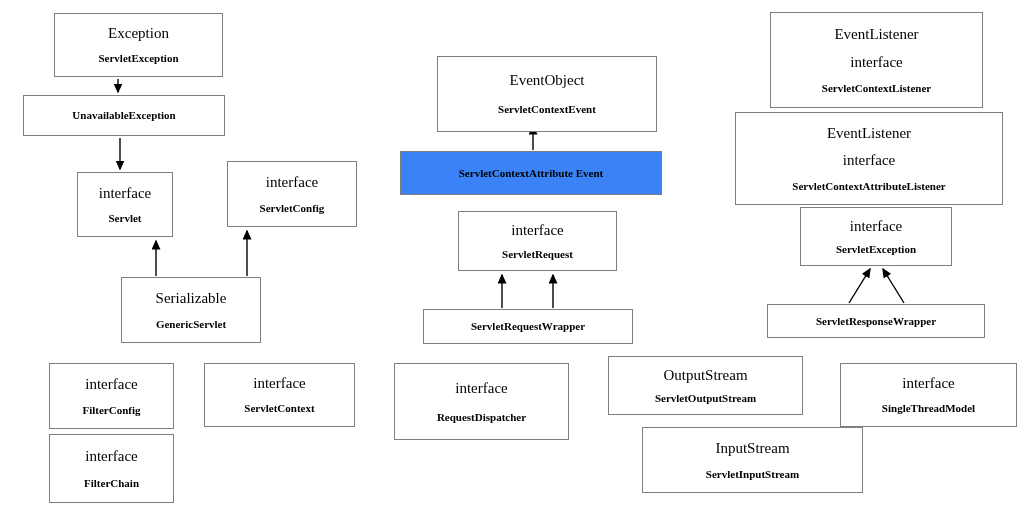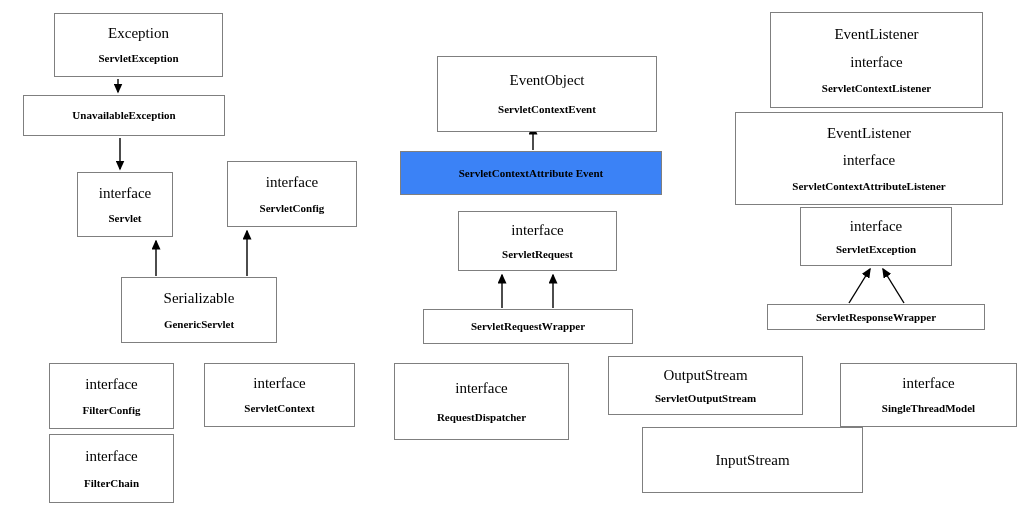--- a/index.html
+++ b/index.html
@@ -84,21 +84,21 @@
         <div class="line bold">UnavailableException</div>
       </div>
       <div class="node" style="left: 77px; top: 172px; width: 96px; height: 65px; border-color: rgb(127, 127, 127); background: rgb(255, 255, 255);">
         <div class="line">interface</div>
         <div class="line bold">Servlet</div>
       </div>
       <div class="node" style="left: 227px; top: 161px; width: 130px; height: 66px; border-color: rgb(127, 127, 127); background: rgb(255, 255, 255);">
         <div class="line">interface</div>
         <div class="line bold">ServletConfig</div>
       </div>
-      <div class="node" style="left: 121px; top: 277px; width: 156px; height: 66px; border-color: rgb(127, 127, 127); background: rgb(255, 255, 255);">
+      <div class="node" style="left: 121px; top: 277px; width: 140px; height: 66px; border-color: rgb(127, 127, 127); background: rgb(255, 255, 255);">
         <div class="line">Serializable</div>
         <div class="line bold">GenericServlet</div>
       </div>
       <div class="node" style="left: 49px; top: 363px; width: 125px; height: 66px; border-color: rgb(127, 127, 127); background: rgb(255, 255, 255);">
         <div class="line">interface</div>
         <div class="line bold">FilterConfig</div>
       </div>
       <div class="node" style="left: 49px; top: 434px; width: 125px; height: 69px; border-color: rgb(127, 127, 127); background: rgb(255, 255, 255);">
         <div class="line">interface</div>
         <div class="line bold">FilterChain</div>
@@ -124,36 +124,37 @@
       <div class="node" style="left: 394px; top: 363px; width: 175px; height: 77px; border-color: rgb(127, 127, 127); background: rgb(255, 255, 255);">
         <div class="line">interface</div>
         <div class="line bold">RequestDispatcher</div>
       </div>
       <div class="node" style="left: 608px; top: 356px; width: 195px; height: 59px; border-color: rgb(127, 127, 127); background: rgb(255, 255, 255);">
         <div class="line">OutputStream</div>
         <div class="line bold">ServletOutputStream</div>
       </div>
       <div class="node" style="left: 594px; top: 427px; width: 221px; height: 66px; border-color: rgb(127, 127, 127); background: rgb(255, 255, 255); margin-left: 48px;">
         <div class="line">InputStream</div>
+        <div class="line bold">ServletInputStream</div>
       </div>
       <div class="node" style="left: 770px; top: 12px; width: 213px; height: 96px; border-color: rgb(127, 127, 127); background: rgb(255, 255, 255);">
         <div class="line">EventListener</div>
         <div class="line">interface</div>
         <div class="line bold">ServletContextListener</div>
       </div>
       <div class="node" style="left: 735px; top: 112px; width: 268px; height: 93px; border-color: rgb(127, 127, 127); background: rgb(255, 255, 255);">
         <div class="line">EventListener</div>
         <div class="line">interface</div>
         <div class="line bold">ServletContextAttributeListener</div>
       </div>
       <div class="node" style="left: 800px; top: 207px; width: 152px; height: 59px; border-color: rgb(127, 127, 127); background: rgb(255, 255, 255);">
         <div class="line">interface</div>
         <div class="line bold">ServletException</div>
       </div>
-      <div class="node" style="left: 767px; top: 304px; width: 218px; height: 26px; border-color: rgb(127, 127, 127); background: rgb(255, 255, 255);">
+      <div class="node" style="left: 767px; top: 304px; width: 218px; height: 34px; border-color: rgb(127, 127, 127); background: rgb(255, 255, 255);">
         <div class="line bold">ServletResponseWrapper</div>
       </div>
       <div class="node" style="left: 840px; top: 363px; width: 177px; height: 64px; border-color: rgb(127, 127, 127); background: rgb(255, 255, 255);">
         <div class="line">interface</div>
         <div class="line bold">SingleThreadModel</div>
       </div>
     </div>
 </div>
 
 </body></html>

